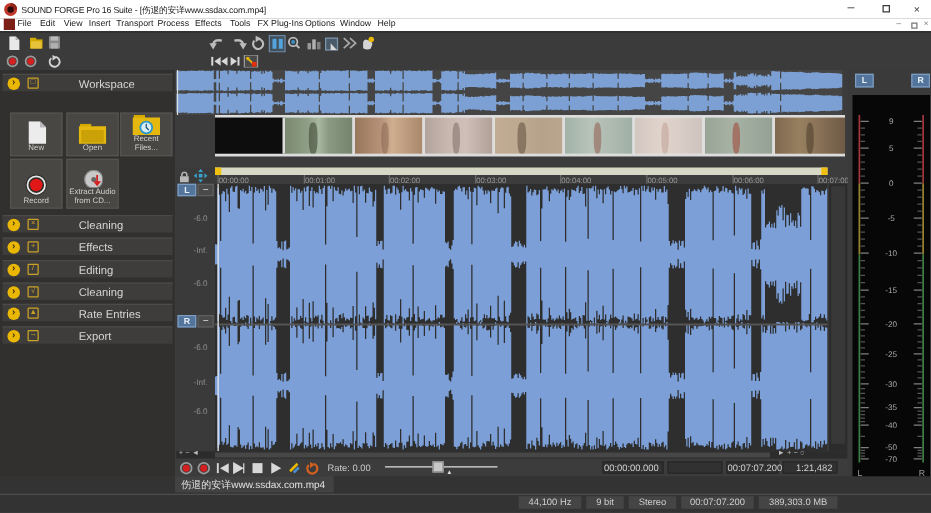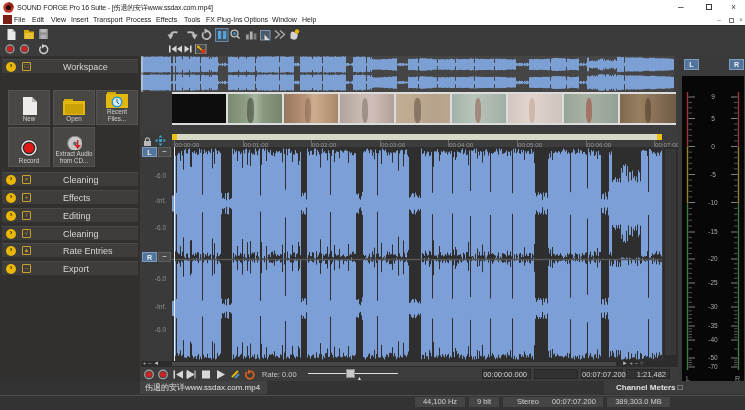--- a/index.html
+++ b/index.html
@@ -449,23 +449,22 @@
       <line x1="10.5" y1="309.8" x2="14" y2="309.8" stroke="#555555" stroke-width="1"></line>
       <line x1="56" y1="309.8" x2="59.5" y2="309.8" stroke="#555555" stroke-width="1"></line>
       <text x="8" y="326" font-size="7" fill="#9a9a9a">L</text>
       <text x="57" y="326" font-size="7" fill="#9a9a9a">R</text>
     </svg>
 <div style="left:684px;top:59px;width:15px;height:11px;background:#53749b;border:1px solid #7d9cc0;color:#eaf0f8;font-size:7px;font-weight:bold;text-align:center;line-height:10px;">L</div>
 <div style="left:729px;top:59px;width:15px;height:11px;background:#53749b;border:1px solid #7d9cc0;color:#eaf0f8;font-size:7px;font-weight:bold;text-align:center;line-height:10px;">R</div>
 
 <div style="left:0;top:381px;width:745px;height:14px;background:#333;">
   <i class="btab" style="left:140px;width:127px;background:#424242;padding-left:5px;">伤退的安详www.ssdax.com.mp4 □ ×</i>
-  <i class="btab" style="left:604px;width:141px;background:#3c3c3c;font-weight:bold;padding-left:12px;">Channel Meters □</i>
 </div>
 
 <div style="left:0;top:395px;width:745px;height:15px;background:#333;border-top:1px solid #4e4e4e;">
       <i class="sseg" style="left:415px;width:50px;">44,100 Hz</i>
       <i class="sseg" style="left:469px;width:30px;">9 bit</i>
-      <i class="sseg" style="left:503px;width:50px;">Stereo</i>
+      <i class="sseg" style="left:503px;width:38px;">Stereo</i>
       <i class="sseg" style="left:545px;width:58px;">00:07:07.200</i>
       <i class="sseg" style="left:607px;width:63px;">389,303.0 MB</i>
     </div>
 
 </div>
 </body></html>

